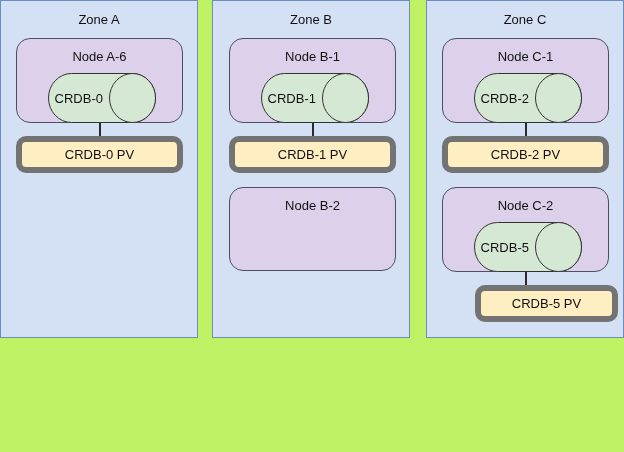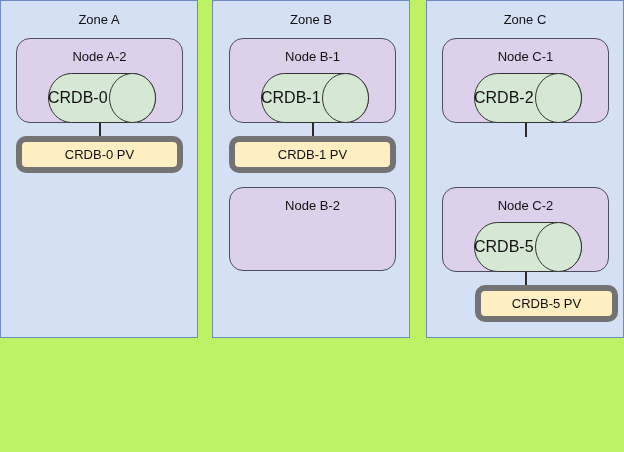--- a/index.html
+++ b/index.html
@@ -74,39 +74,40 @@
   .cyl svg {
     display: block;
     overflow: visible;
   }
   .cyl-label {
     position: absolute;
     left: 0;
     top: 50%;
     transform: translateY(-50%);
     width: 72%;
-    font-size: 16px;
+    text-align: center;
+    font-size: 13px;
     color: #111111;
     pointer-events: none;
   }
   .connector {
     position: absolute;
     width: 2px;
     background: #2b2b2b;
   }
 </style>
 </head>
 <body>
 
 <div id="canvas">
     <div class="zone" style="left: 0px; top: 0px; width: 198px; height: 338px;">
       <div class="zone-title">Zone A</div>
     </div>
     <div class="node" style="left: 16px; top: 38px; width: 167px; height: 85px;">
-      <div class="node-title">Node A-2</div>
+      <div class="node-title">Node A-6</div>
     </div>
     <div class="connector" style="left: 99px; top: 122px; height: 15px;"></div>
     <div class="cyl" style="left: 48px; top: 73px; width: 108px; height: 50px;">
       <svg width="108" height="50" viewBox="0 0 108 50">
         <path d="M 23.5 0.5 L 84.5 0.5 A 23 24.5 0 0 1 84.5 49.5 L 23.5 49.5 A 23 24.5 0 0 1 23.5 0.5 Z" fill="#d5e8d4" stroke="#333333" stroke-width="1"></path>
         <ellipse cx="84.5" cy="25" rx="23" ry="24.5" fill="#d5e8d4" stroke="#333333" stroke-width="1"></ellipse>
       </svg>
       <div class="cyl-label" style="width: 61.5px; left: 0px;">CRDB-0</div>
     </div>
     <div class="pv" style="left: 16px; top: 136px; width: 167px; height: 37px;">
@@ -139,20 +140,23 @@
       <div class="node-title">Node C-1</div>
     </div>
     <div class="connector" style="left: 525px; top: 122px; height: 15px;"></div>
     <div class="cyl" style="left: 474px; top: 73px; width: 108px; height: 50px;">
       <svg width="108" height="50" viewBox="0 0 108 50">
         <path d="M 23.5 0.5 L 84.5 0.5 A 23 24.5 0 0 1 84.5 49.5 L 23.5 49.5 A 23 24.5 0 0 1 23.5 0.5 Z" fill="#d5e8d4" stroke="#333333" stroke-width="1"></path>
         <ellipse cx="84.5" cy="25" rx="23" ry="24.5" fill="#d5e8d4" stroke="#333333" stroke-width="1"></ellipse>
       </svg>
       <div class="cyl-label" style="width: 61.5px; left: 0px;">CRDB-2</div>
     </div>
+    <div class="pv" style="left: 442px; top: 136px; width: 167px; height: 37px;">
+      <span class="pv-label">CRDB-2 PV</span>
+    </div>
     <div class="node" style="left: 442px; top: 187px; width: 167px; height: 85px;">
       <div class="node-title">Node C-2</div>
     </div>
     <div class="connector" style="left: 525px; top: 271px; height: 15px;"></div>
     <div class="cyl" style="left: 474px; top: 222px; width: 108px; height: 50px;">
       <svg width="108" height="50" viewBox="0 0 108 50">
         <path d="M 23.5 0.5 L 84.5 0.5 A 23 24.5 0 0 1 84.5 49.5 L 23.5 49.5 A 23 24.5 0 0 1 23.5 0.5 Z" fill="#d5e8d4" stroke="#333333" stroke-width="1"></path>
         <ellipse cx="84.5" cy="25" rx="23" ry="24.5" fill="#d5e8d4" stroke="#333333" stroke-width="1"></ellipse>
       </svg>
       <div class="cyl-label" style="width: 61.5px; left: 0px;">CRDB-5</div>

